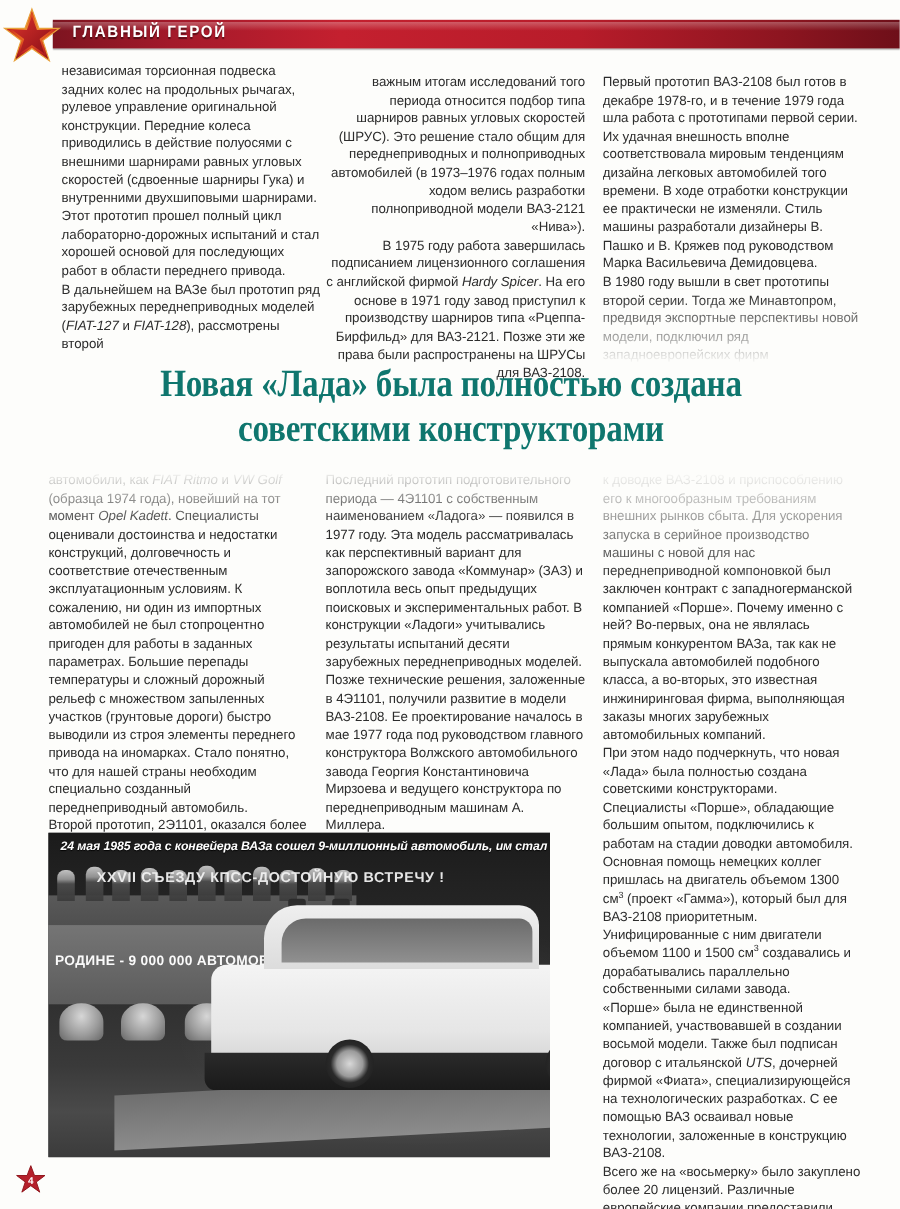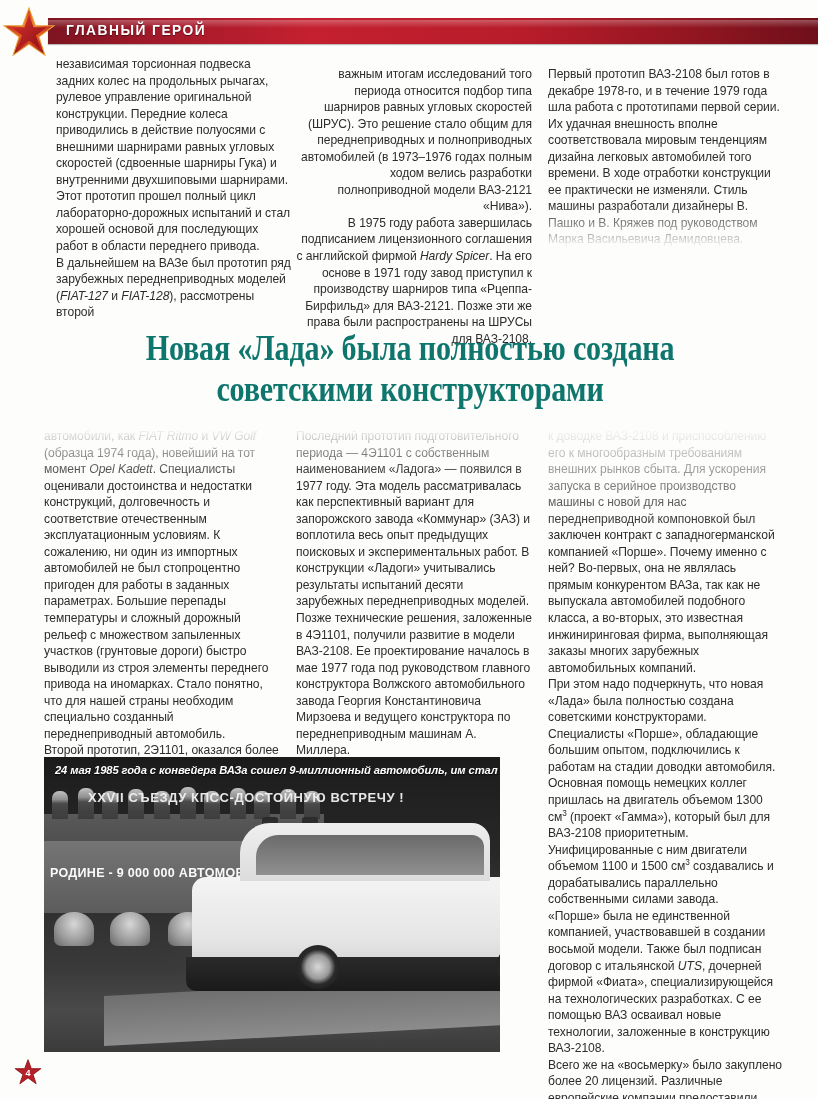--- a/index.html
+++ b/index.html
@@ -314,20 +314,21 @@
   <p><span>В дальнейшем на ВАЗе был прототип ряд зарубежных переднеприводных моделей (</span><i>FIAT-127</i><span> и </span><i>FIAT-128</i><span>), рассмотрены второй</span></p>
 </div>
 
 <div class="col" id="c2a">
   <p>важным итогам исследований того периода относится подбор типа шарниров равных угловых скоростей (ШРУС). Это решение стало общим для переднеприводных и полноприводных автомобилей (в 1973–1976 годах полным ходом велись разработки полноприводной модели ВАЗ-2121 «Нива»).</p>
   <p><span>В 1975 году работа завершилась подписанием лицензионного соглашения с английской фирмой </span><i>Hardy Spicer</i><span>. На его основе в 1971 году завод приступил к производству шарниров типа «Рцеппа-Бирфильд» для ВАЗ-2121. Позже эти же права были распространены на ШРУСы для ВАЗ-2108.</span></p>
 </div>
 
 <div class="col fade-bottom" id="c3a">
   <p>Первый прототип ВАЗ-2108 был готов в декабре 1978-го, и в течение 1979 года шла работа с прототипами первой серии. Их удачная внешность вполне соответствовала мировым тенденциям дизайна легковых автомобилей того времени. В ходе отработки конструкции ее практически не изменяли. Стиль машины разработали дизайнеры В. Пашко и В. Кряжев под руководством Марка Васильевича Демидовцева.</p>
+  <p>В 1980 году вышли в свет прототипы второй серии. Тогда же Минавтопром, предвидя экспортные перспективы новой модели, подключил ряд западноевропейских фирм</p>
 </div>
 
 <div class="headline">
   <span>Новая «Лада» была полностью создана</span>
   <span>советскими конструкторами</span>
 </div>
 
 <div class="col fade-top" id="c1b">
   <p><span>автомобили, как </span><i>FIAT Ritmo</i><span> и </span><i>VW Golf</i><span> (образца 1974 года), новейший на тот момент </span><i>Opel Kadett</i><span>. Специалисты оценивали достоинства и недостатки конструкций, долговечность и соответствие отечественным эксплуатационным условиям. К сожалению, ни один из импортных автомобилей не был стопроцентно пригоден для работы в заданных параметрах. Большие перепады температуры и сложный дорожный рельеф с множеством запыленных участков (грунтовые дороги) быстро выводили из строя элементы переднего привода на иномарках. Стало понятно, что для нашей страны необходим специально созданный переднеприводный автомобиль.</span></p>
   <p>Второй прототип, 2Э1101, оказался более совершенным по конструкции и внешнему виду. Его изготовили в 1973 году. К самым</p>

